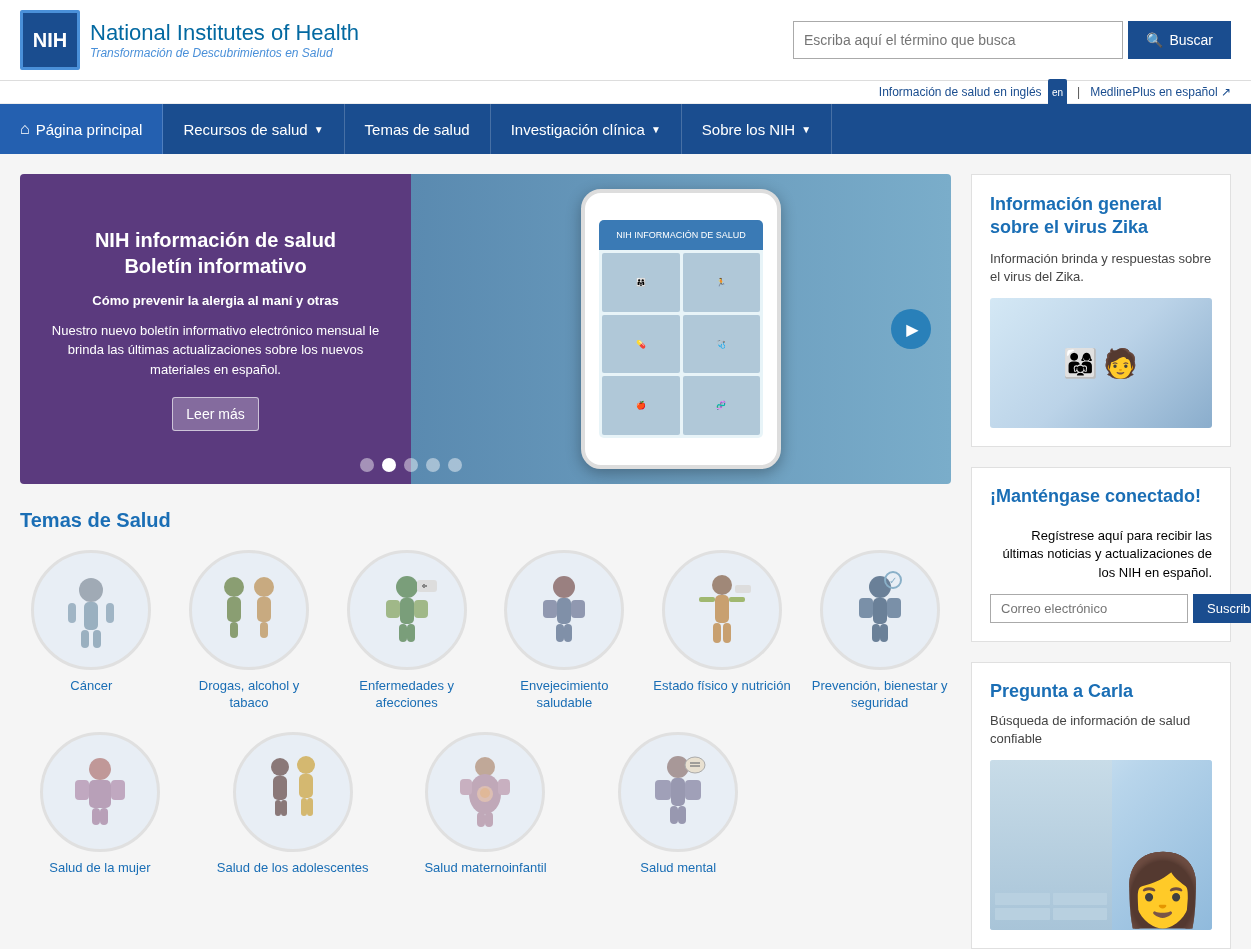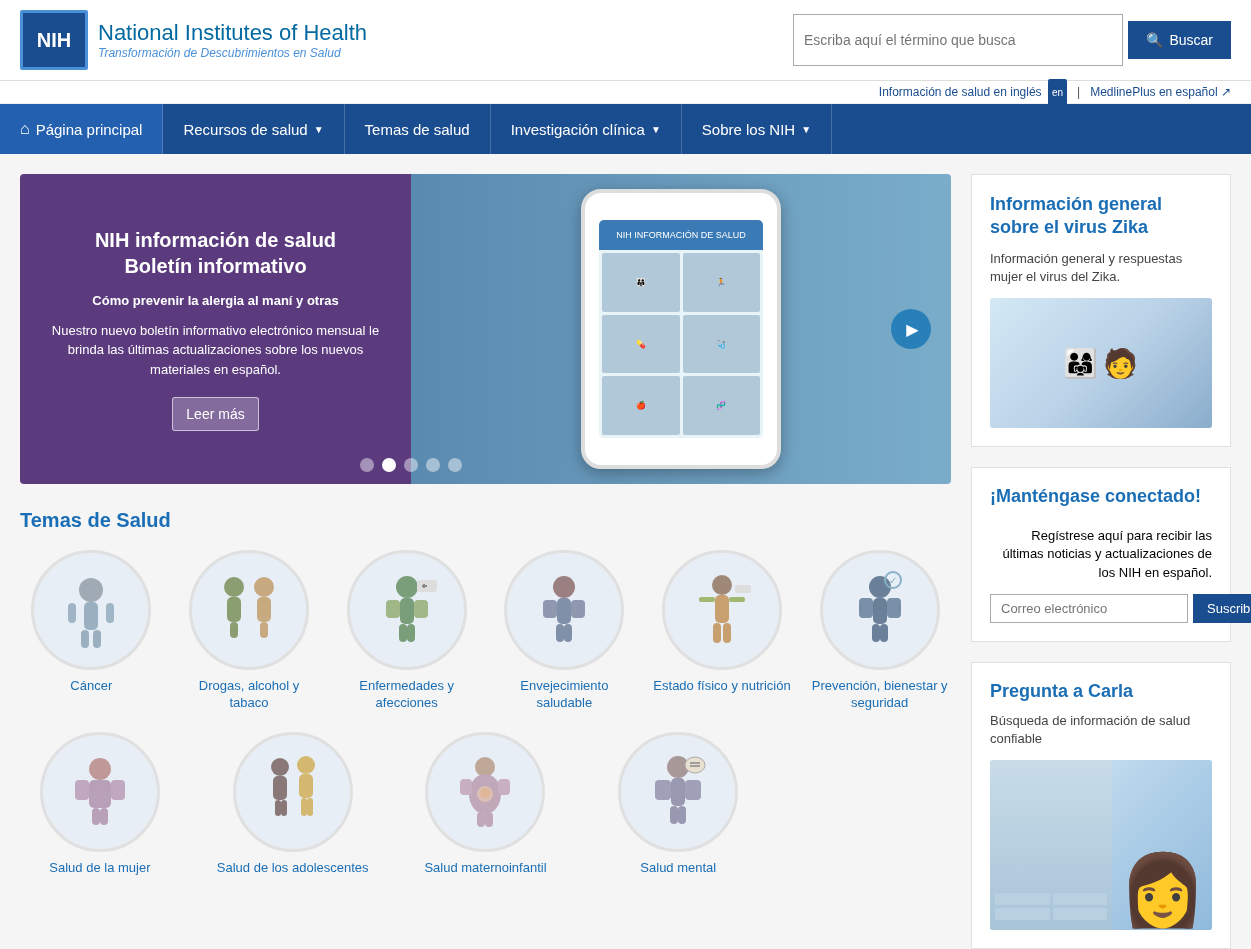--- a/index.html
+++ b/index.html
@@ -1,25 +1,25 @@
 <!DOCTYPE html>
 <html><head>
   <meta charset="utf-8">
   <style>
     * { box-sizing: border-box; margin: 0; padding: 0; }
     body { font-family: Arial, sans-serif; background: #fff; color: #333; font-size: 14px; }
 
     
     #header { background: #fff; padding: 10px 20px; display: flex; align-items: center; justify-content: space-between; border-bottom: 1px solid #ddd; }
     #logo-area { display: flex; align-items: center; gap: 10px; }
-    #nih-logo { width: 68px; height: 60px; background: #1a4d8f; border: 3px solid #4a90d9; display: flex; align-items: center; justify-content: center; color: #fff; font-size: 20px; font-weight: bold; border-radius: 2px; }
+    #nih-logo { width: 60px; height: 60px; background: #1a4d8f; border: 3px solid #4a90d9; display: flex; align-items: center; justify-content: center; color: #fff; font-size: 20px; font-weight: bold; border-radius: 2px; }
     #logo-text h1 { font-size: 22px; color: #0369a1; font-weight: normal; }
     #logo-text p { font-size: 12px; color: #4a90d9; font-style: italic; }
     #search-area { display: flex; align-items: center; gap: 5px; }
-    #search-input { width: 330px; height: 52px; border: 1px solid #aaa; padding: 0 10px; font-size: 14px; color: #999; }
+    #search-input { width: 330px; height: 38px; border: 1px solid #aaa; padding: 0 10px; font-size: 14px; color: #999; }
     #search-button { background: #1a4d8f; color: #fff; border: none; height: 38px; padding: 0 18px; font-size: 14px; cursor: pointer; display: flex; align-items: center; gap: 6px; }
     #search-icon-sym { font-size: 14px; }
 
     
     #top-links { text-align: right; padding: 4px 20px; font-size: 12px; color: #555; border-bottom: 1px solid #eee; }
     #top-links a { color: #1a4d8f; text-decoration: none; }
     #en-badge { background: #1a4d8f; color: #fff; font-size: 10px; padding: 8px 4px; border-radius: 2px; margin-left: 3px; }
 
     
     #nav { background: #1a4d8f; display: flex; align-items: stretch; }
@@ -344,21 +344,21 @@
       </div>
 
     </div>
 
   </div>
 
   <div id="sidebar">
 
     <div id="sidebar-zika">
       <h3>Información general sobre el virus Zika</h3>
-      <p>Información general y respuestas mujer el virus del Zika.</p>
+      <p>Información brinda y respuestas sobre el virus del Zika.</p>
       <div id="zika-img">
         <div style="display:flex;align-items:center;justify-content:center;gap:5px;font-size:28px;color:#556;width:100%;height:100%;padding:10px;">
           <span>👨‍👩‍👧</span>
           <span>🧑</span>
         </div>
       </div>
     </div>
 
     <div id="sidebar-conectado">
       <h3>¡Manténgase conectado!</h3>

